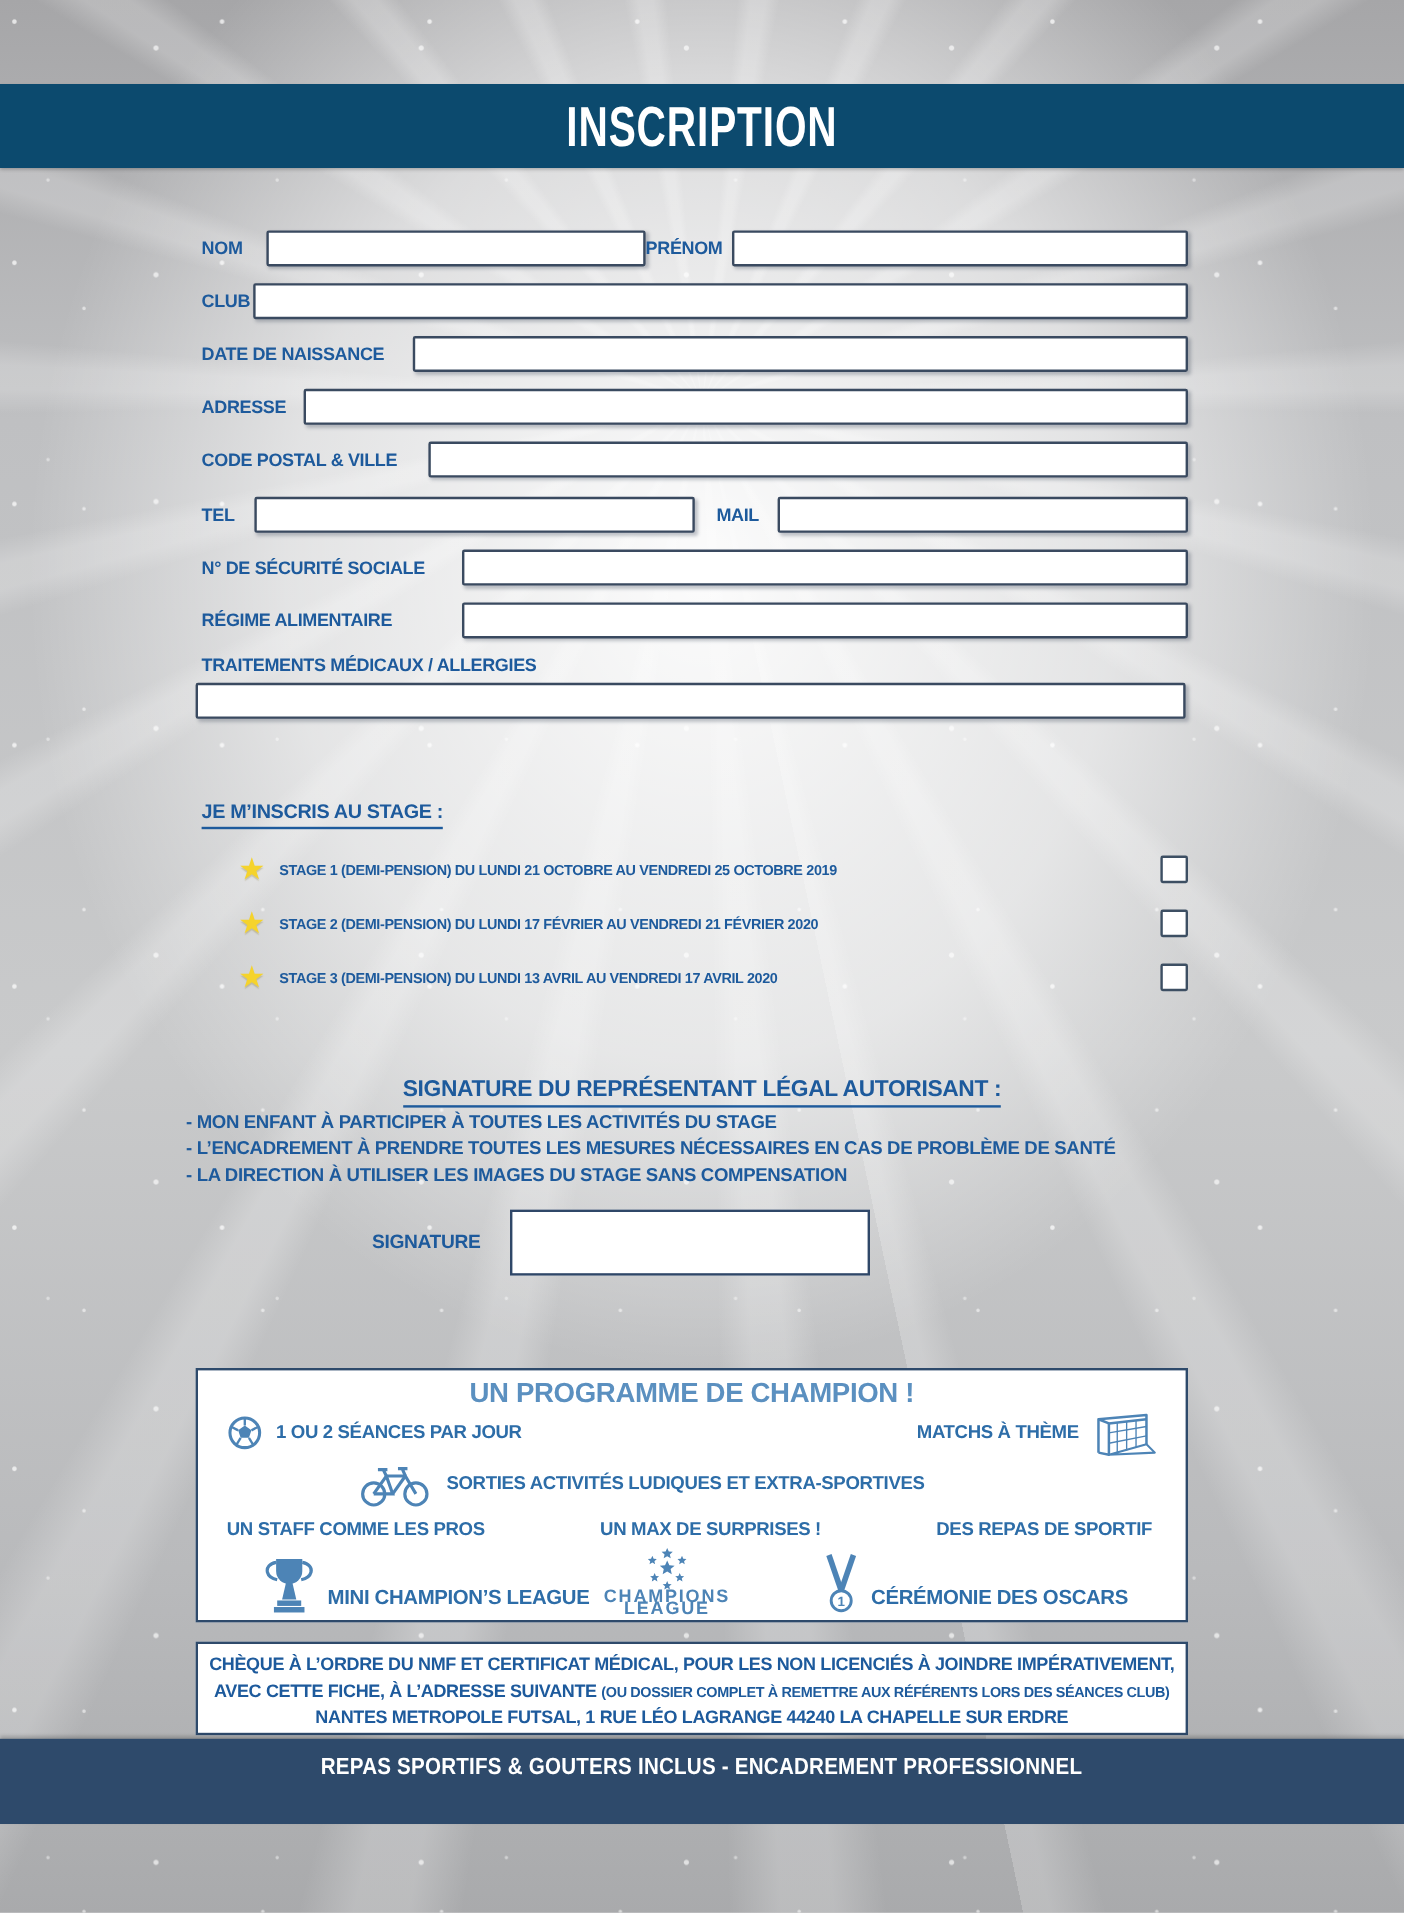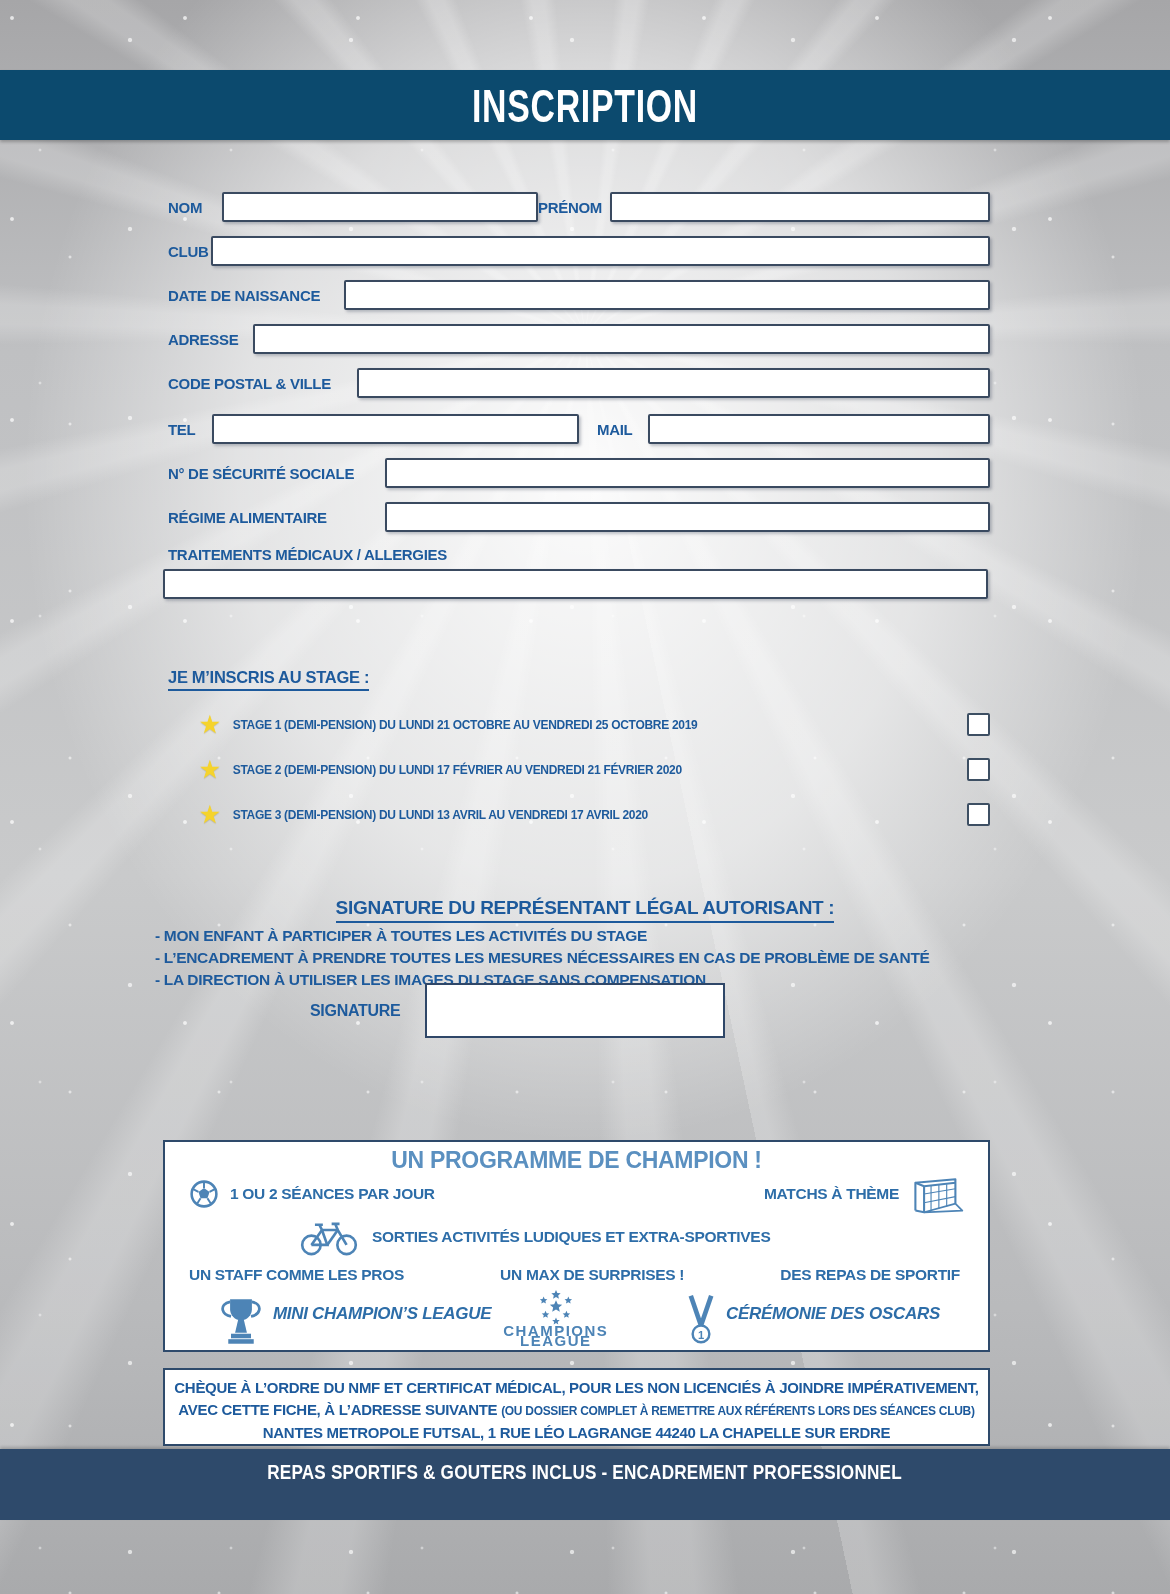--- a/index.html
+++ b/index.html
@@ -86,37 +86,37 @@
   }
 
   
   .sig-heading-wrap{ position:absolute; left:0; top:897px; width:1170px; text-align:center; }
   .sig-heading{
     display:inline-block; color:#1d5a9c; font-size:19px; letter-spacing:-0.3px;
     border-bottom:2px solid #1d5a9c; padding-bottom:2px;
   }
   .sig-conditions{ position:absolute; left:155px; top:925px; width:860px; }
   .sig-conditions div{ color:#1d5a9c; font-size:15.5px; line-height:22px; letter-spacing:-0.3px; white-space:nowrap; }
-  .sig-row{ position:absolute; left:310px; top:983px; display:flex; align-items:center; }
+  .sig-row{ position:absolute; left:310px; top:1008px; display:flex; align-items:center; }
   .sig-label{ color:#1d5a9c; font-size:16px; letter-spacing:-0.3px; margin-right:25px; }
   .sig-box{ width:300px; height:55px; background:#fff; border:2px solid #2f4768; }
 
   
   .program-box{
     position:absolute; left:163px; top:1140px; width:827px; height:212px;
     background:#fff; border:2px solid #2e4a6b; overflow:hidden;
   }
   .pb-title{ text-align:center; margin-top:5px; color:#5b90c0; font-size:23px; letter-spacing:-0.3px; }
   .pb-row1{ display:flex; justify-content:space-between; padding:0 22px 0 24px; margin-top:0px; height:40px;}
   .pb-item{ display:flex; align-items:center; gap:11px; }
   .pb-text{ color:#2d6da8; font-size:15.5px; letter-spacing:-0.3px; white-space:nowrap; }
   .pb-row2{ display:flex; align-items:center; gap:14px; margin:2px 0 0 135px; height:42px; }
   .pb-row3{ display:flex; align-items:center; justify-content:space-between; padding:0 28px 0 24px; margin-top:8px; }
   .pb-row4{ display:flex; align-items:flex-end; padding:4px 48px 0 56px; }
-  .pb-row4 .pb-text{ margin-bottom:22px;font-style:italic; }
+  .pb-row4 .pb-text{ margin-bottom:4px; }
   .cl-logo{ display:flex; flex-direction:column; align-items:center; margin-left:12px; margin-bottom:0px; }
   .cl-caption{ color:#4d84b6; font-size:15px; letter-spacing:1.5px; line-height:10px; font-weight:bold; }
   .icon{ flex:none; display:block; }
 
   
   .payment-box{
     position:absolute; left:163px; top:1368px; width:827px; height:78px;
     background:#fff; border:2px solid #2e4a6b; text-align:center; padding-top:7px;
   }
   .payment-box .pline{ color:#1d5a9c; font-size:15px; line-height:22px; letter-spacing:-0.3px; }

